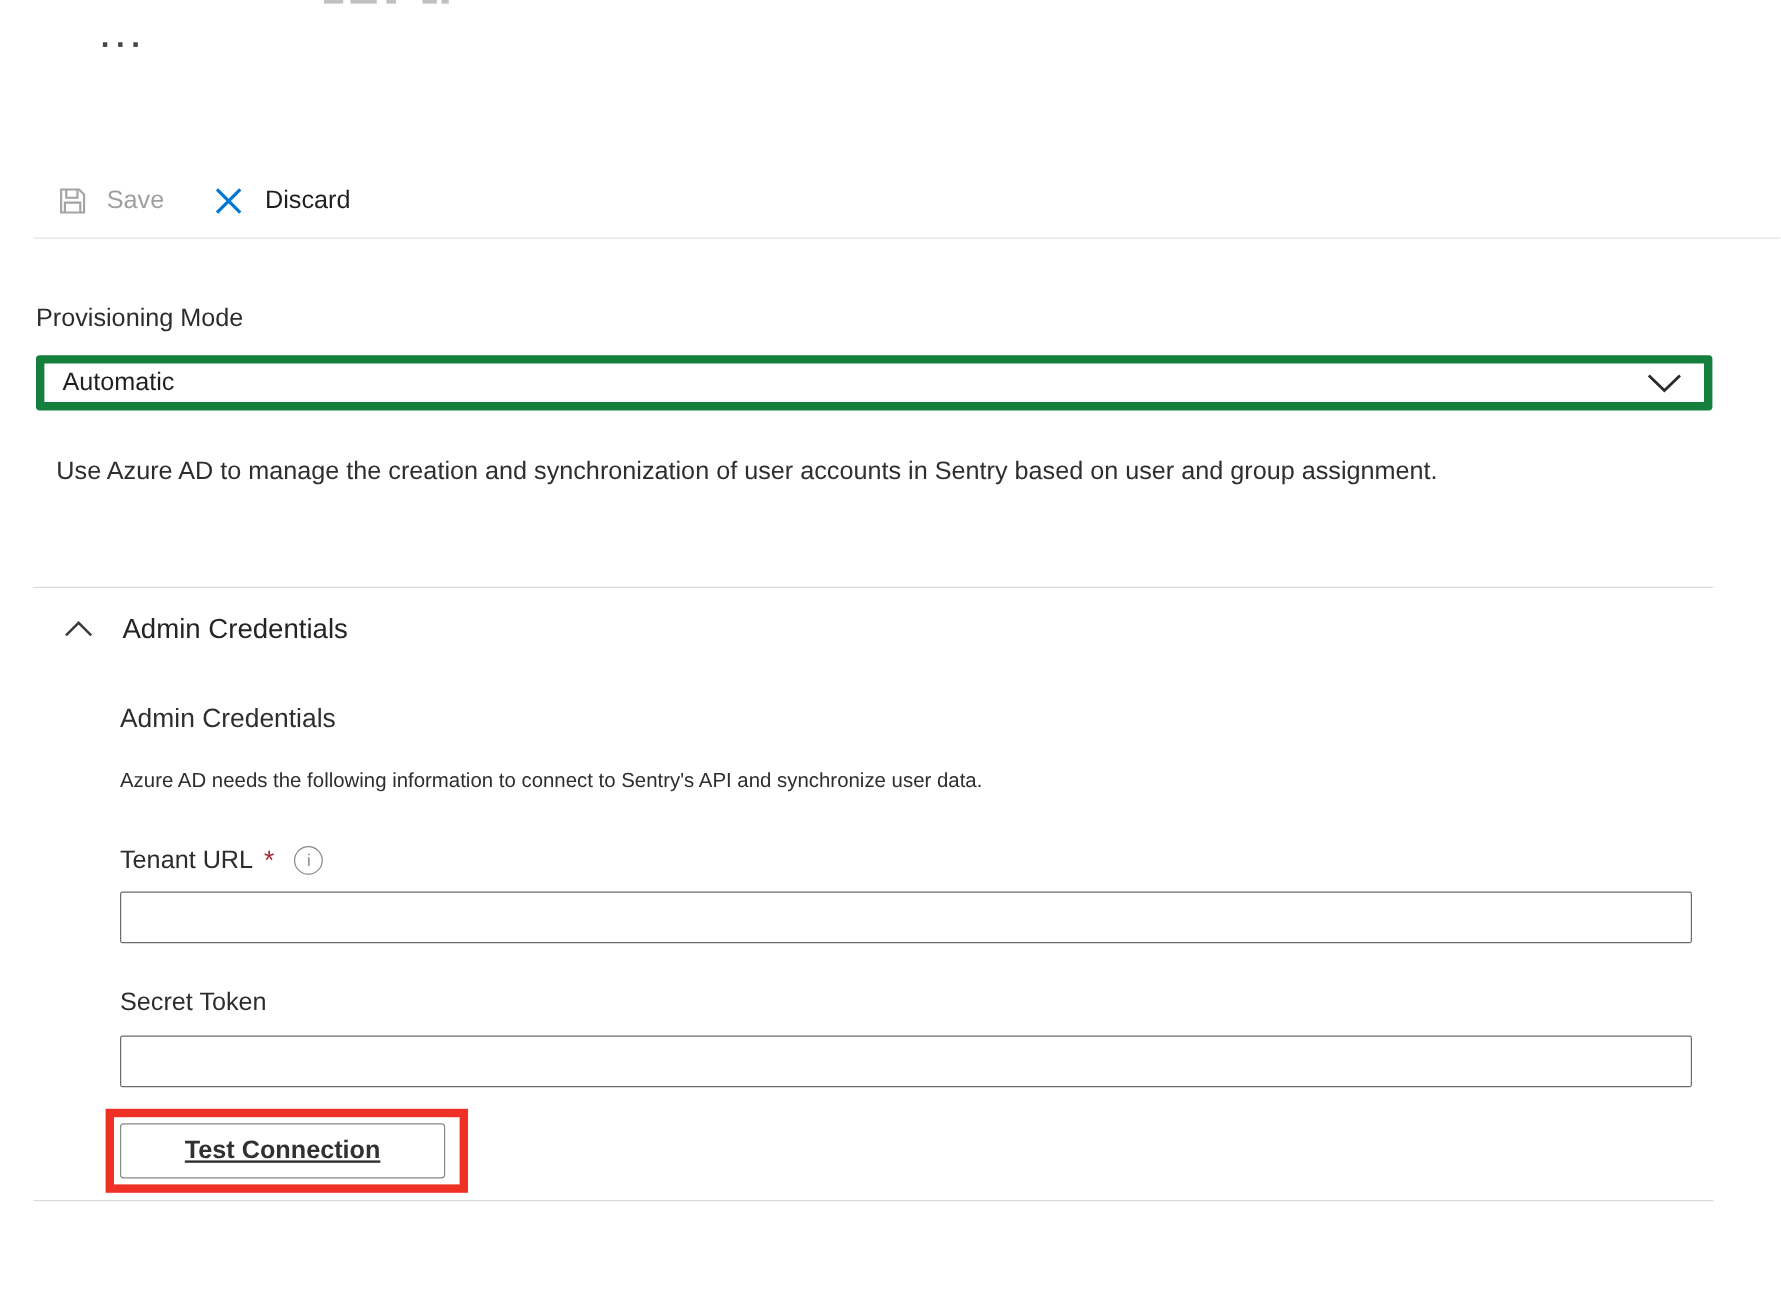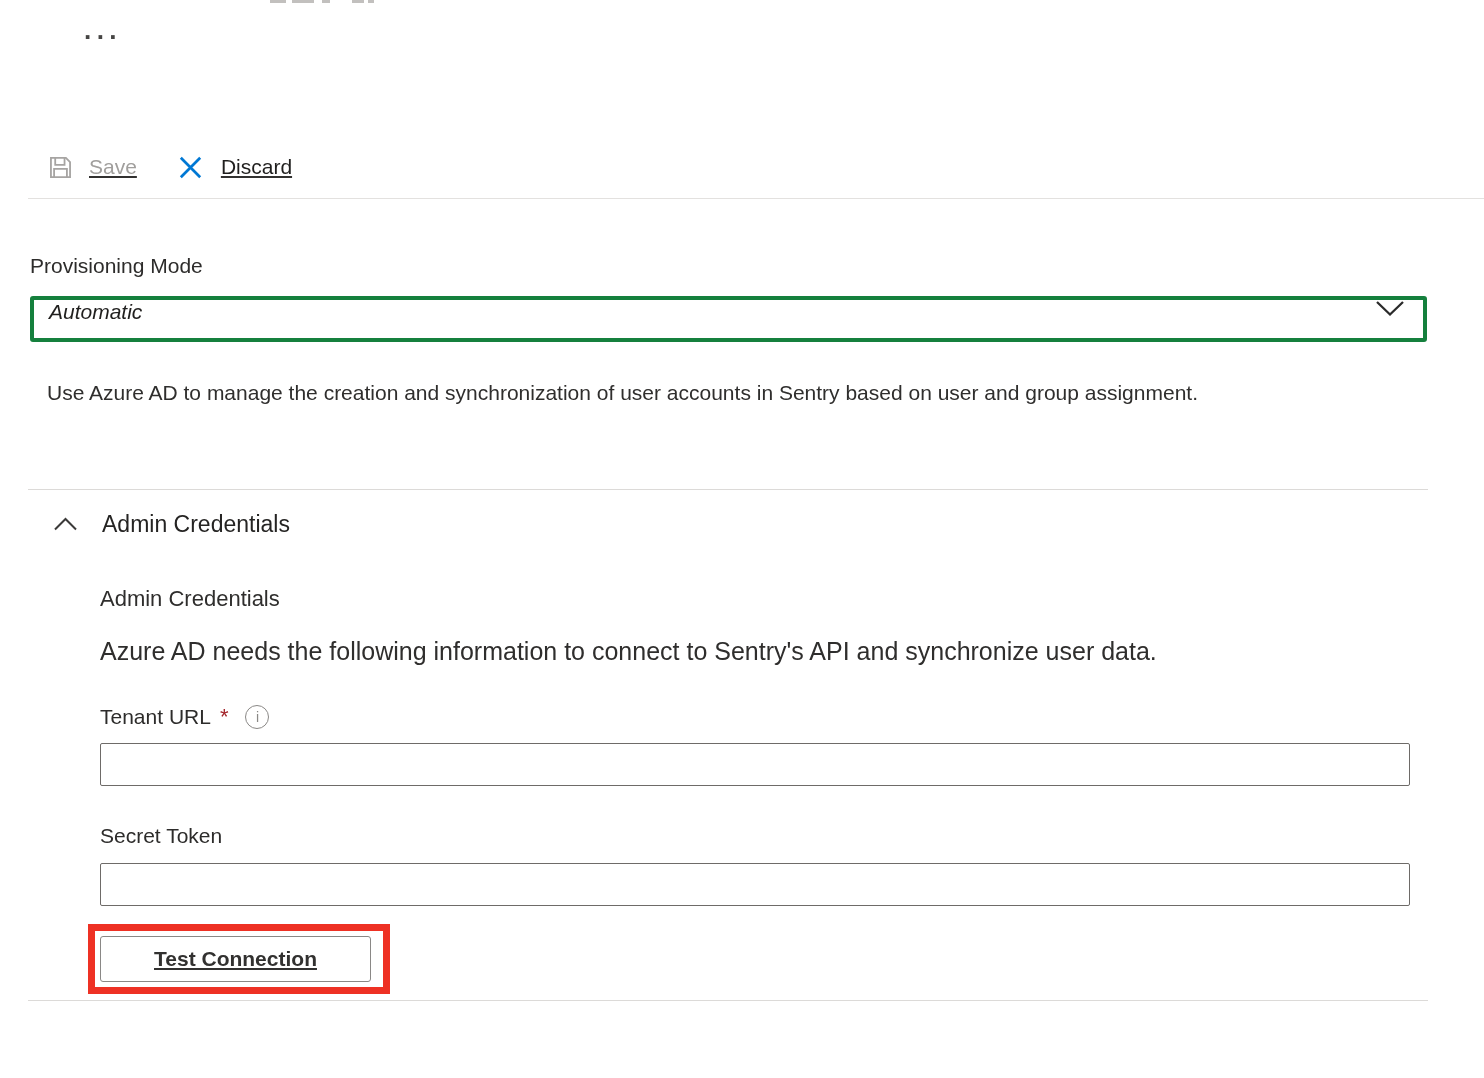--- a/index.html
+++ b/index.html
@@ -20,51 +20,51 @@
     margin: 0; font-size: 41px; font-weight: 700; color: #252423;
     letter-spacing: -0.5px; line-height: 47px;
   }
   .more-btn {
     border: none; background: transparent; cursor: pointer;
     margin: 2px 0 0 50px; padding: 4px;
     font-size: 26px; letter-spacing: 4px; color: #464544; line-height: 1;
     font-family: inherit; font-weight: 700;
   }
 
-  .toolbar { display: flex; align-items: center; gap: 38px; margin: 84px 0 0 47px; height: 36px; text-decoration: underline; }
+  .toolbar { display: flex; align-items: center; gap: 38px; margin: 84px 0 0 47px; height: 36px; }
   .tb-item { display: flex; align-items: center; gap: 15px; font-size: 21px; background: transparent; border: none; padding: 0; cursor: pointer; font-family: inherit; }
   .tb-save { color: #a19f9d; cursor: default; }
   .tb-discard { color: #201f1e; }
 
   .divider { height: 1px; background: #dcdad8; }
   .divider-toolbar { margin: 13px 0 0 28px; width: calc(100% - 28px); background: #e3e1df; }
   .divider-mid   { margin: 75px 0 0 28px; width: 1400px; }
   .divider-bottom{ margin: 6px  0 0 28px; width: 1400px; }
 
   .field-label { margin: 54px 0 0 30px; font-size: 21px; color: #2d2c2b; line-height: 25px; }
 
   .dropdown {
     margin: 18px 0 0 30px; width: 1397px; height: 46px;
-    border: 4px solid #15803d; border-radius: 3px; box-sizing: border-box;
-    display: flex; justify-content: space-between;
+    border: 7px solid #15803d; border-radius: 3px; box-sizing: border-box;
+    display: flex; align-items: center; justify-content: space-between;
     padding: 0 18px 0 15px; font-size: 21px; color: #201f1e;
-    background: #fff; cursor: pointer; font-style: italic;
+    background: #fff; cursor: pointer;
   }
 
   .page-desc { margin: 30px 0 0 28px; width: 1170px; font-size: 21px; line-height: 42px; color: #2f2e2d; text-align: right; }
 
   .section-header {
     display: flex; align-items: center; gap: 24px;
     margin: 20px 0 0 53px; height: 28px;
     font-size: 23px; color: #252423; cursor: pointer;
   }
 
   .section-body { margin-left: 100px; }
   .sub-heading { margin: 48px 0 0 0; font-size: 22px; color: #2f2e2d; line-height: 26px; }
-  .sub-desc    { margin: 26px 0 0 0; font-size: 25px; color: #2f2e2d; line-height: 26px; }
+  .sub-desc    { margin: 26px 0 0 0; font-size: 17px; color: #2f2e2d; line-height: 26px; }
 
   .input-label-row { display: flex; align-items: center; margin-top: 40px; font-size: 21px; height: 26px; color: #2d2c2b; }
   .required-mark { color: #a4262c; margin-left: 9px; font-size: 22px; }
   .info-badge {
     width: 24px; height: 24px; box-sizing: border-box;
     border: 1.5px solid #8a8886; border-radius: 50%;
     color: #8a8886; font-size: 14px; line-height: 1;
     display: flex; align-items: center; justify-content: center;
     margin-left: 17px; cursor: pointer; background: transparent; font-family: inherit;
   }

